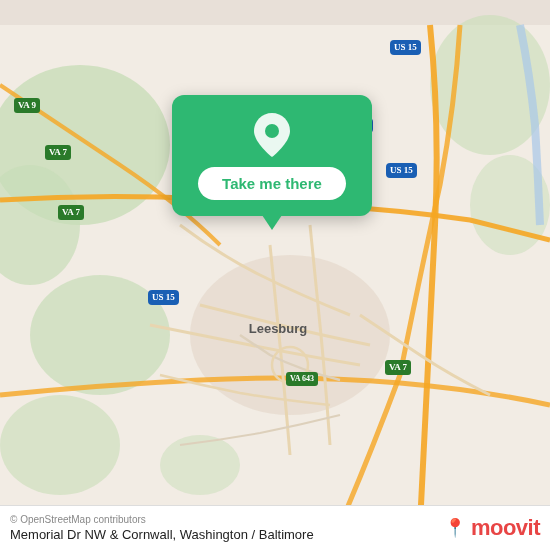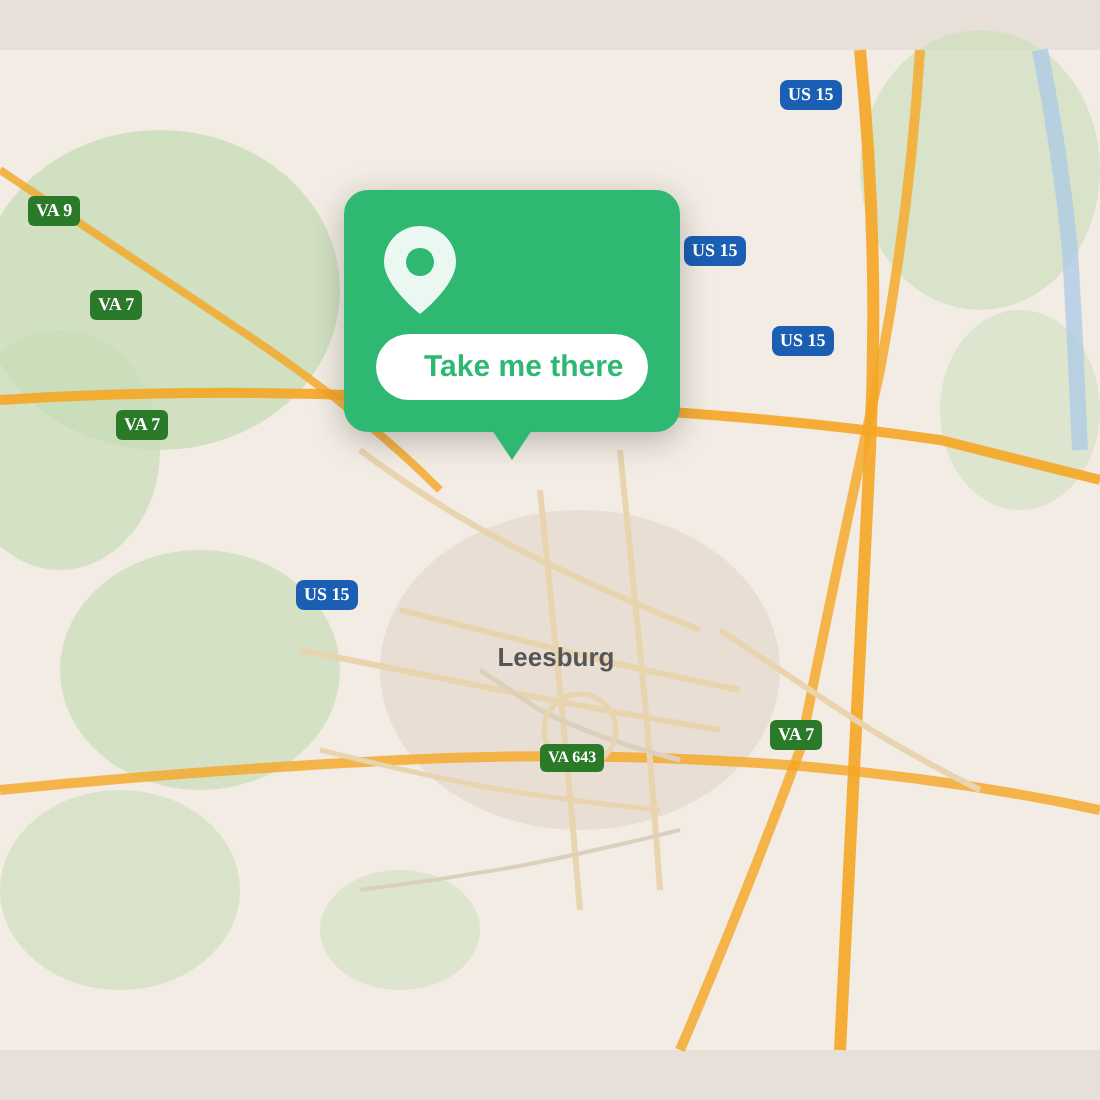--- a/index.html
+++ b/index.html
@@ -24,26 +24,27 @@
       position: absolute;
       top: 0; left: 0;
       width: 100%; height: 100%;
     }
 
     
     #tooltip-card {
       position: absolute;
       top: 95px;
       left: 172px;
-      width: 168px;
+      width: 200px;
       background: #2eb872;
       border-radius: 12px;
       padding: 18px 16px 16px 16px;
       display: flex;
       flex-direction: column;
+      align-items: center;
       gap: 10px;
       box-shadow: 0 4px 16px rgba(0,0,0,0.25);
       z-index: 10;
     }
 
     #tooltip-card::after {
       content: '';
       position: absolute;
       bottom: -14px;
       left: 50%;
@@ -192,28 +193,40 @@
   </svg>
 
   <div class="road-badge green" style="top:98px; left:14px;">VA 9</div>
   <div class="road-badge green" style="top:145px; left:45px;">VA 7</div>
   <div class="road-badge shield" style="top:40px; left:390px;">US 15</div>
   <div class="road-badge shield" style="top:118px; left:342px;">US 15</div>
   <div class="road-badge shield" style="top:163px; left:386px;">US 15</div>
   <div class="road-badge green" style="top:205px; left:58px;">VA 7</div>
   <div class="road-badge shield" style="top:290px; left:148px;">US 15</div>
   <div class="road-badge green" style="top:360px; left:385px;">VA 7</div>
-  <div class="road-badge green" style="top:372px; left:270px; font-size:8px;">VA 643</div>
+  <div class="road-badge green" style="top:372px; left:286px; font-size:8px;">VA 643</div>
 
   <div id="tooltip-card">
 
     <div class="pin-icon">
       <svg viewBox="0 0 36 44" width="36" height="44" xmlns="http://www.w3.org/2000/svg">
         <path d="M18 0 C8 0 0 8 0 18 C0 30 18 44 18 44 C18 44 36 30 36 18 C36 8 28 0 18 0 Z" fill="white" opacity="0.9"></path>
         <circle cx="18" cy="18" r="7" fill="#2eb872"></circle>
       </svg>
     </div>
 
     <button class="take-me-btn">Take me there</button>
   </div>
 
+  <div id="bottom-bar">
+    <div id="bottom-left">
+      <span id="copyright-text">© OpenStreetMap contributors</span>
+      <span id="location-text">
+        <span>Memorial Dr NW &amp; Cornwall, Washington / Baltimore</span>
+      </span>
+    </div>
+    <div id="moovit-logo">
+      <span class="moovit-pin">📍</span>
+      <span class="moovit-text">moovit</span>
+    </div>
+  </div>
 
 </div>
 
 </body></html>

